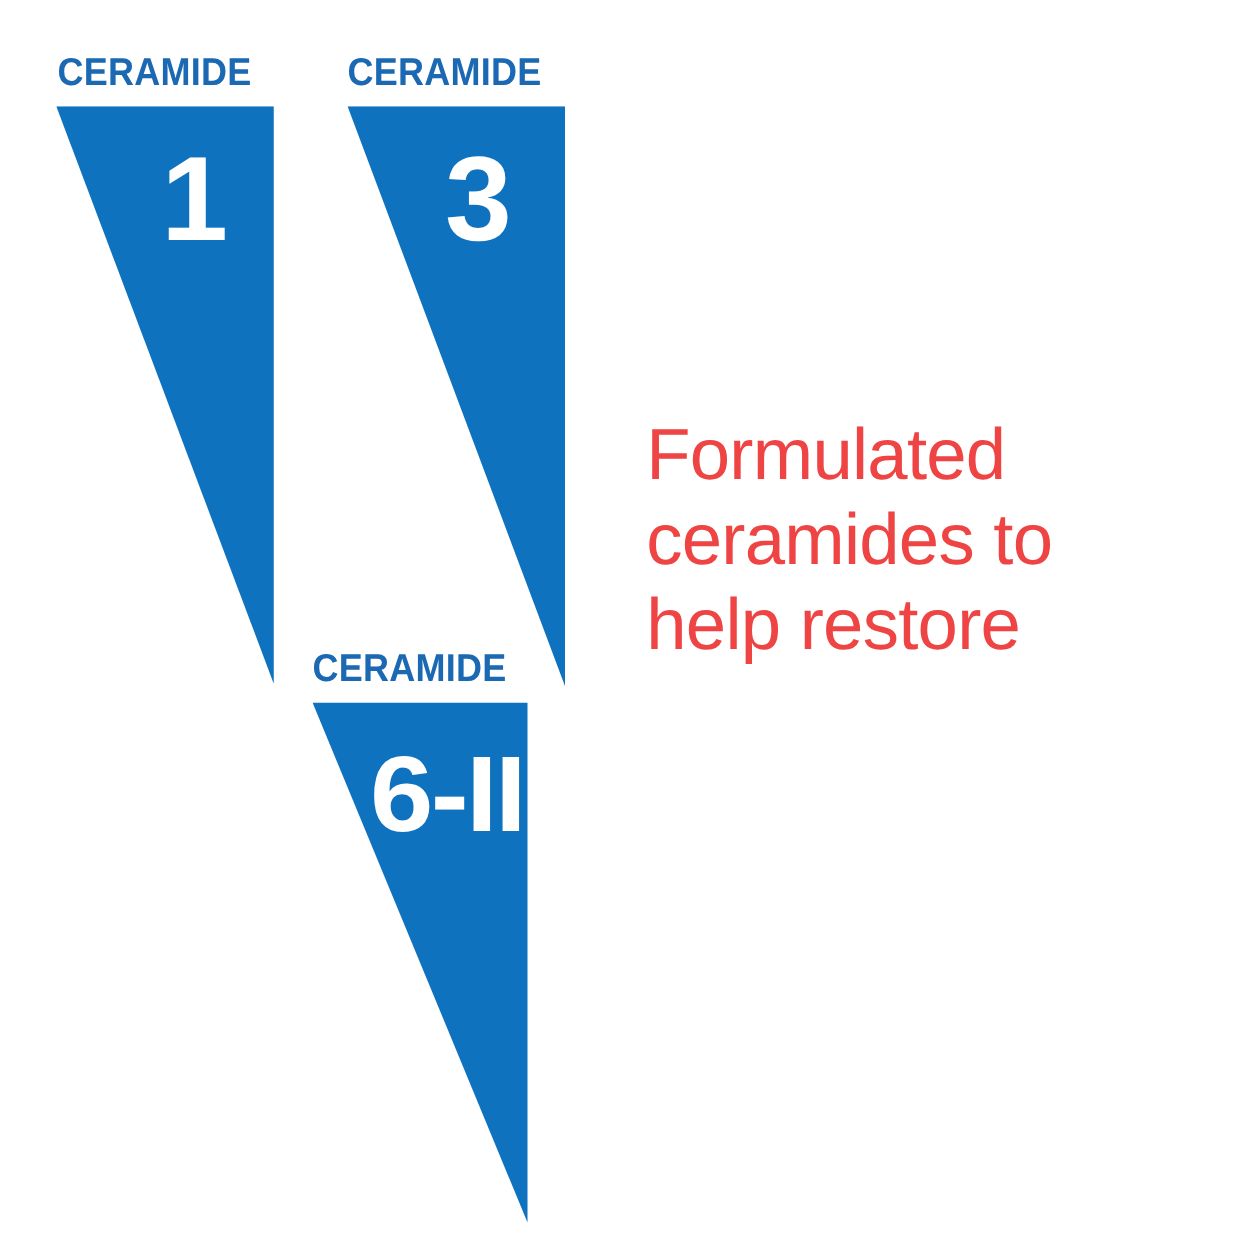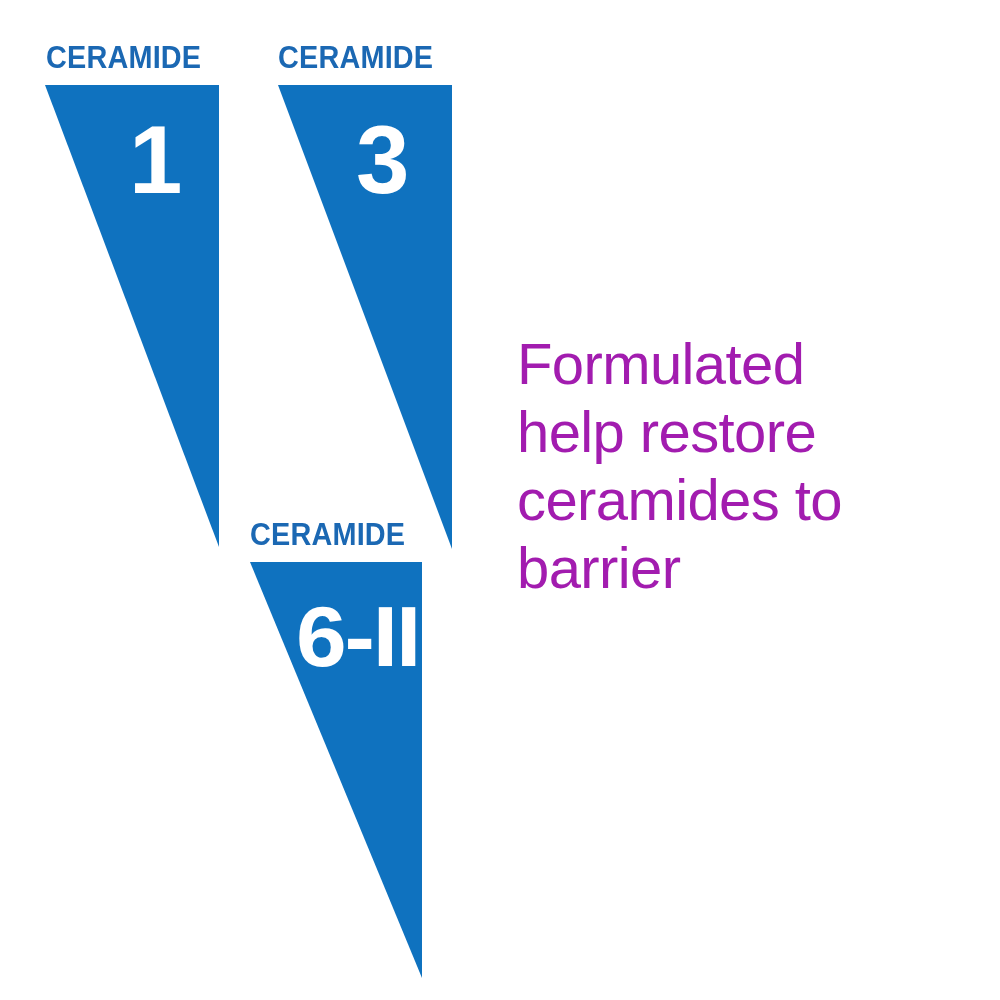--- a/index.html
+++ b/index.html
@@ -93,21 +93,21 @@
   #tagline {
     position: absolute;
     left: 517px;
     top: 330px;
     width: 440px;
     font-family: "Liberation Sans", sans-serif;
     font-weight: 400;
     font-size: 58px;
     line-height: 68px;
     letter-spacing: -0.6px;
-    color: #a21caf;
+    color: #ef4444;
     user-select: none;
   }
   #tagline .tl-line {
     display: block;
     white-space: nowrap;
   }
 </style>
 </head>
 <body>
 
@@ -132,18 +132,17 @@
   <div class="badge" id="badge-6">
     <span class="badge-label">CERAMIDE</span>
     <svg class="badge-shape" width="175" height="416" viewBox="0 0 175 416" aria-hidden="true">
       <polygon points="0,0 172,0 172,416" fill="#0f72bf"></polygon>
     </svg>
     <span class="badge-number">6-II</span>
   </div>
 
   <div id="tagline">
     <span class="tl-line">Formulated</span>
+    <span class="tl-line">ceramides to</span>
     <span class="tl-line">help restore</span>
-    <span class="tl-line">ceramides to</span>
-    <span class="tl-line">barrier</span>
   </div>
 
 </div>
 
 </body></html>

